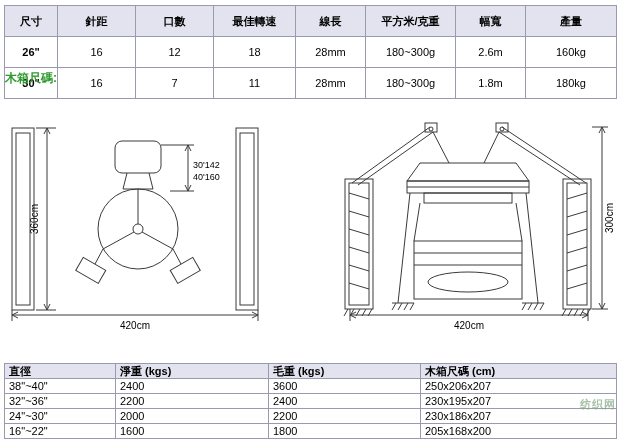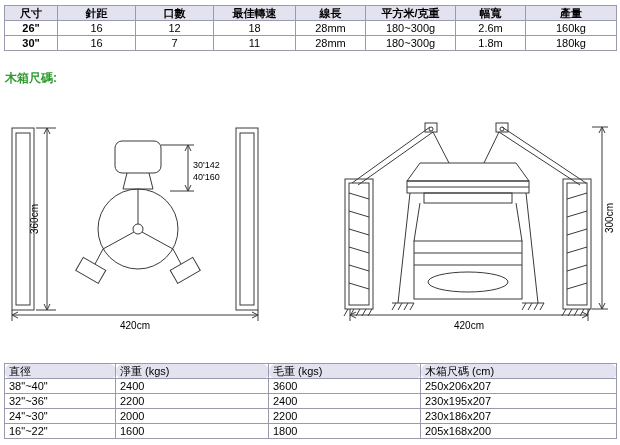--- a/index.html
+++ b/index.html
@@ -5,21 +5,21 @@
   html,body{margin:0;padding:0;}
   body{
     width:620px;height:445px;position:relative;background:#fff;
     font-family:"Liberation Sans",sans-serif;font-size:11px;color:#000;
     overflow:hidden;
   }
   table{border-collapse:collapse;table-layout:fixed;}
   
   .spec-table{position:absolute;left:4px;top:5px;width:612px;}
   .spec-table th,.spec-table td{
-    border:1px solid #9a9aae;height:14px;line-height:14px;padding:0 2px;
+    border:1px solid #9a9aae;height:14px;line-height:14px;padding:8px 2px;
     font-size:11px;overflow:hidden;white-space:nowrap;
   }
   .spec-table th{background:#e3e3f0;font-weight:bold;text-align:center;}
   .spec-table td{background:#fff;text-align:center;}
   .spec-table td:first-child{font-weight:bold;}
   
   .section-label{
     position:absolute;left:5px;top:70px;color:#2e9b2e;font-weight:bold;
     font-size:12px;
   }
@@ -27,21 +27,21 @@
   .diagram{position:absolute;left:0;top:93px;width:620px;height:255px;}
   .diagram .lines{stroke:#3a3a3a;fill:none;stroke-width:1;}
   .diagram text{fill:#000;stroke:none;font-family:"Liberation Sans",sans-serif;font-size:10px;}
   .diagram text.small{font-size:9px;}
   
   .dim-table{position:absolute;left:4px;top:363px;width:612px;}
   .dim-table th,.dim-table td{
     border:1px solid #9a9aae;height:14px;line-height:14px;padding:0 4px;
     text-align:left;font-size:11px;overflow:hidden;white-space:nowrap;
   }
-  .dim-table th{background:#e3e3f0;font-weight:normal;border-radius:7px;}
+  .dim-table th{background:#e3e3f0;font-weight:bold;}
   .dim-table td{background:#fff;}
   
   .watermark{
     position:absolute;right:4px;top:398px;text-align:right;
     color:#84a884;opacity:.7;font-weight:bold;line-height:13px;
     letter-spacing:1px;pointer-events:none;
   }
   .watermark .wm1{font-size:14px;}
   .watermark .wm2{font-size:11px;}
 </style>
@@ -238,13 +238,14 @@
     <tr>
       <td>16"~22"</td>
       <td>1600</td>
       <td>1800</td>
       <td>205x168x200</td>
     </tr>
   </tbody>
 </table>
 
 <div class="watermark">
+  <div class="wm2">纺织网</div>
 </div>
 
 </body></html>

